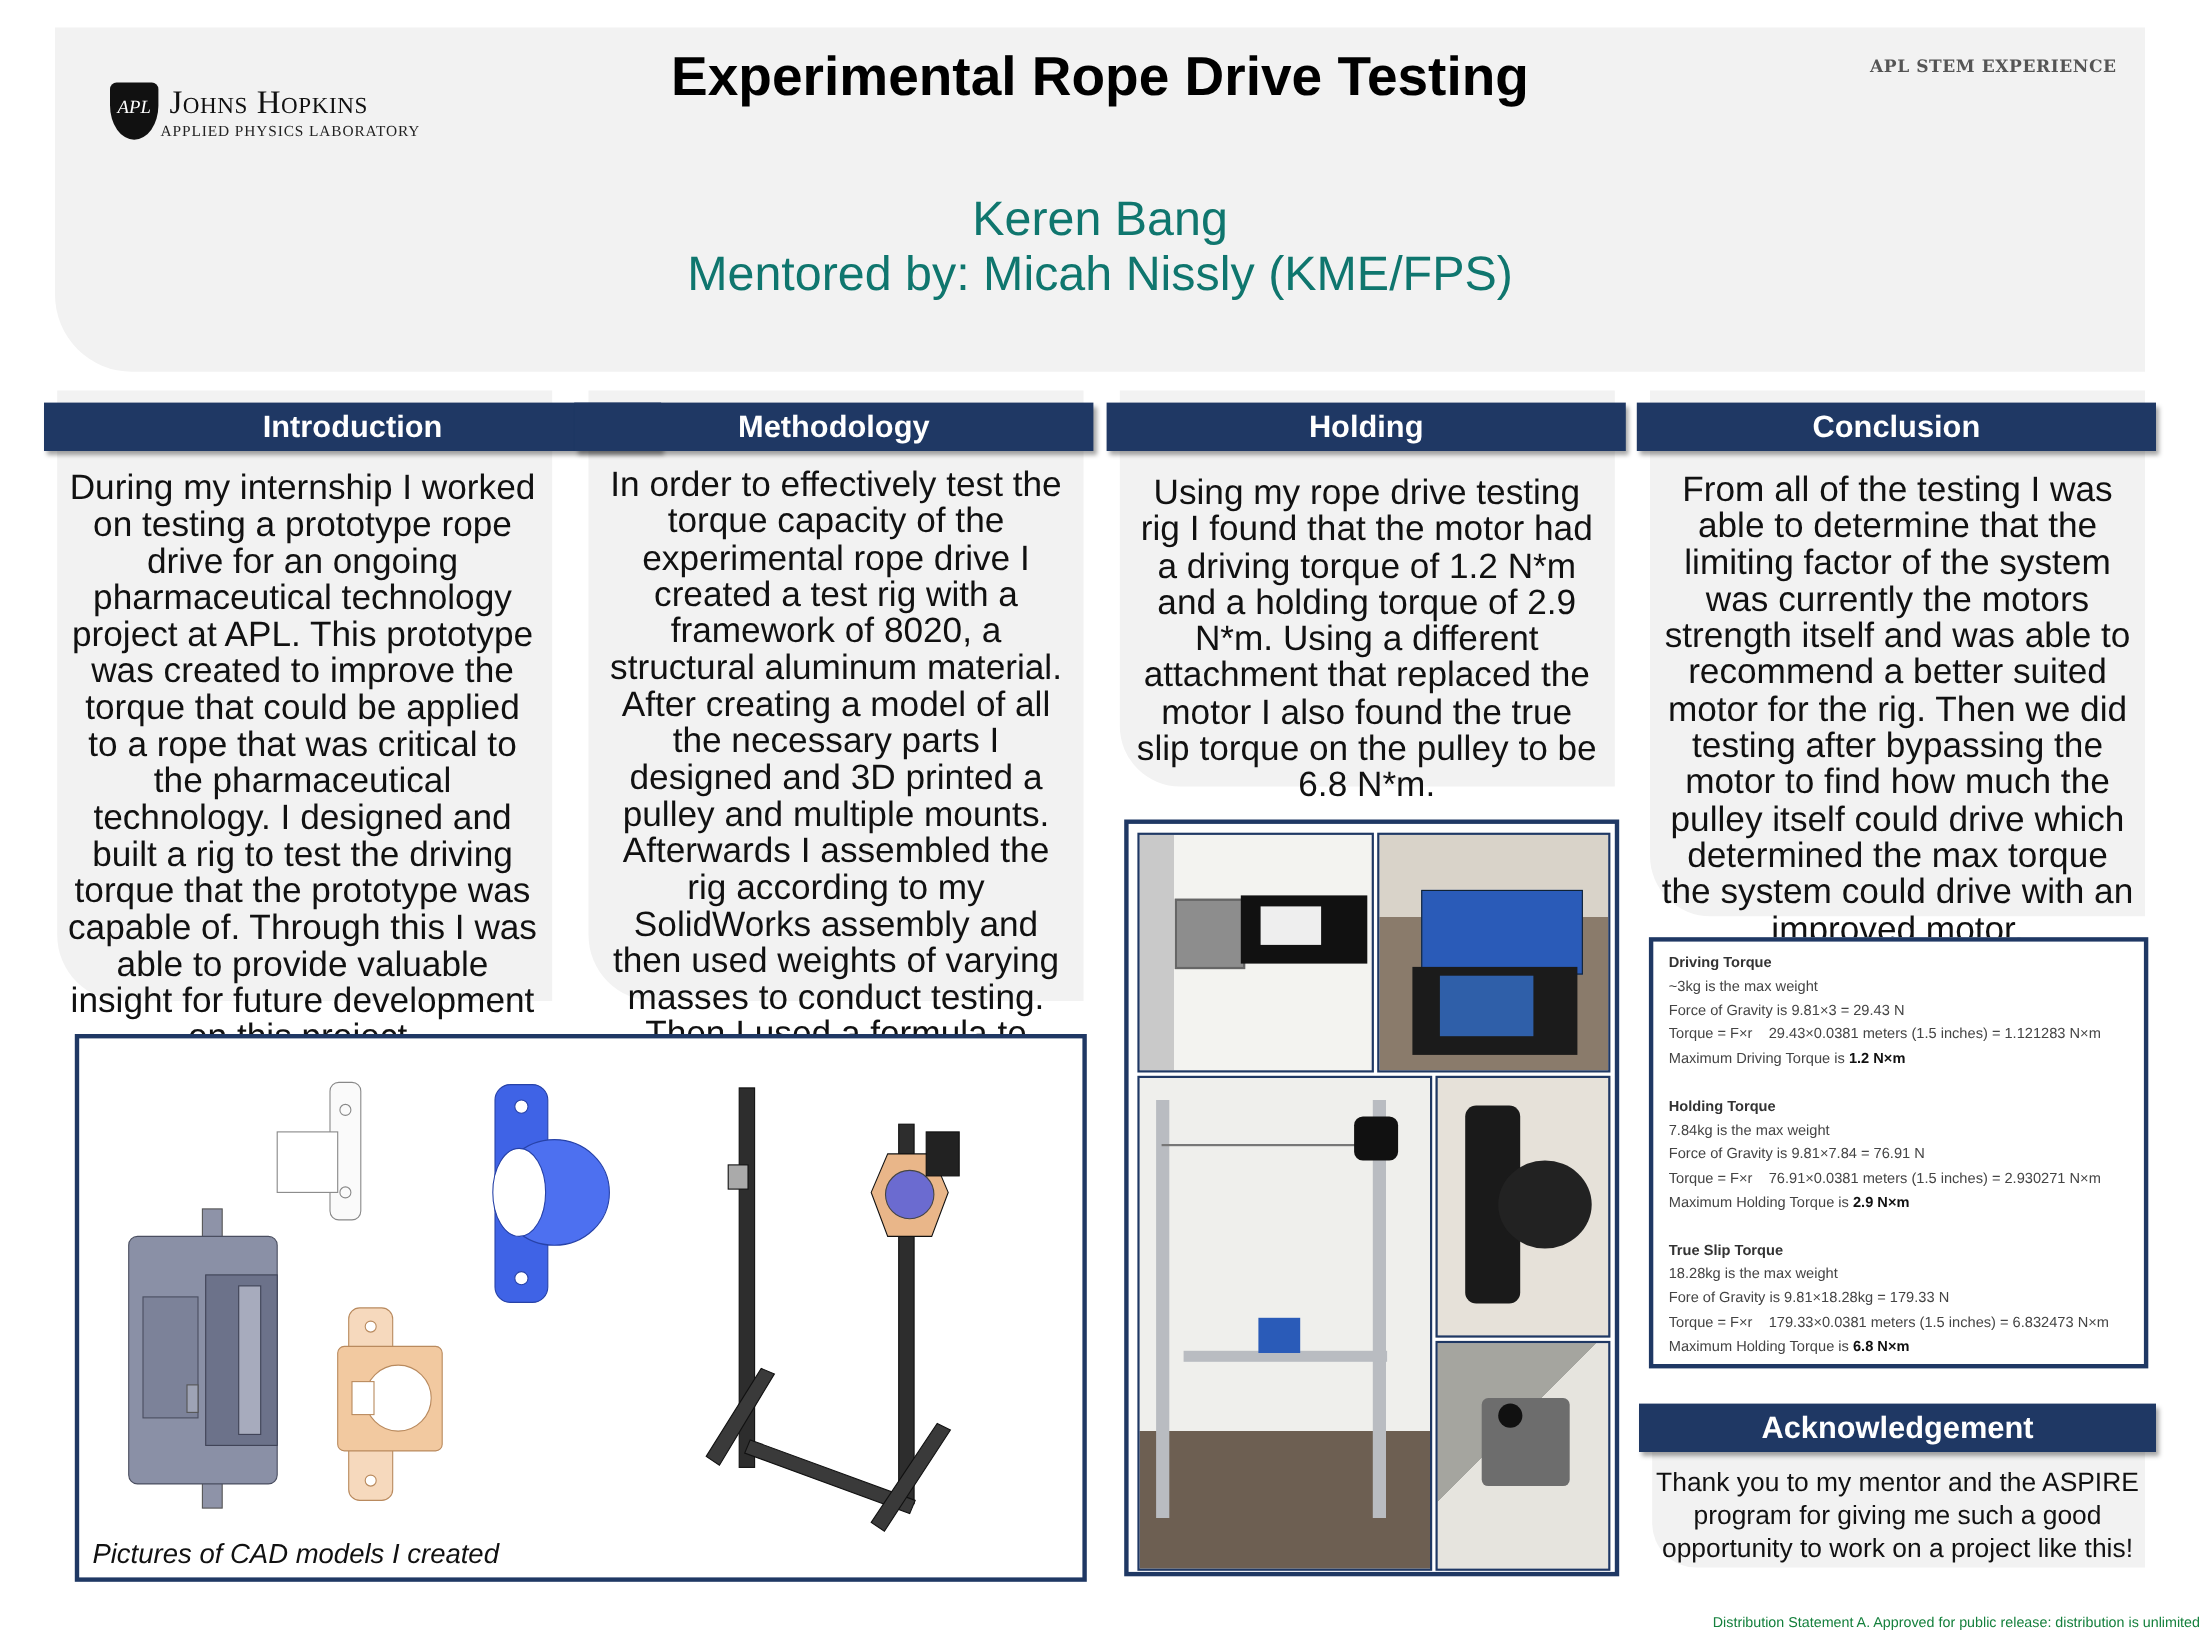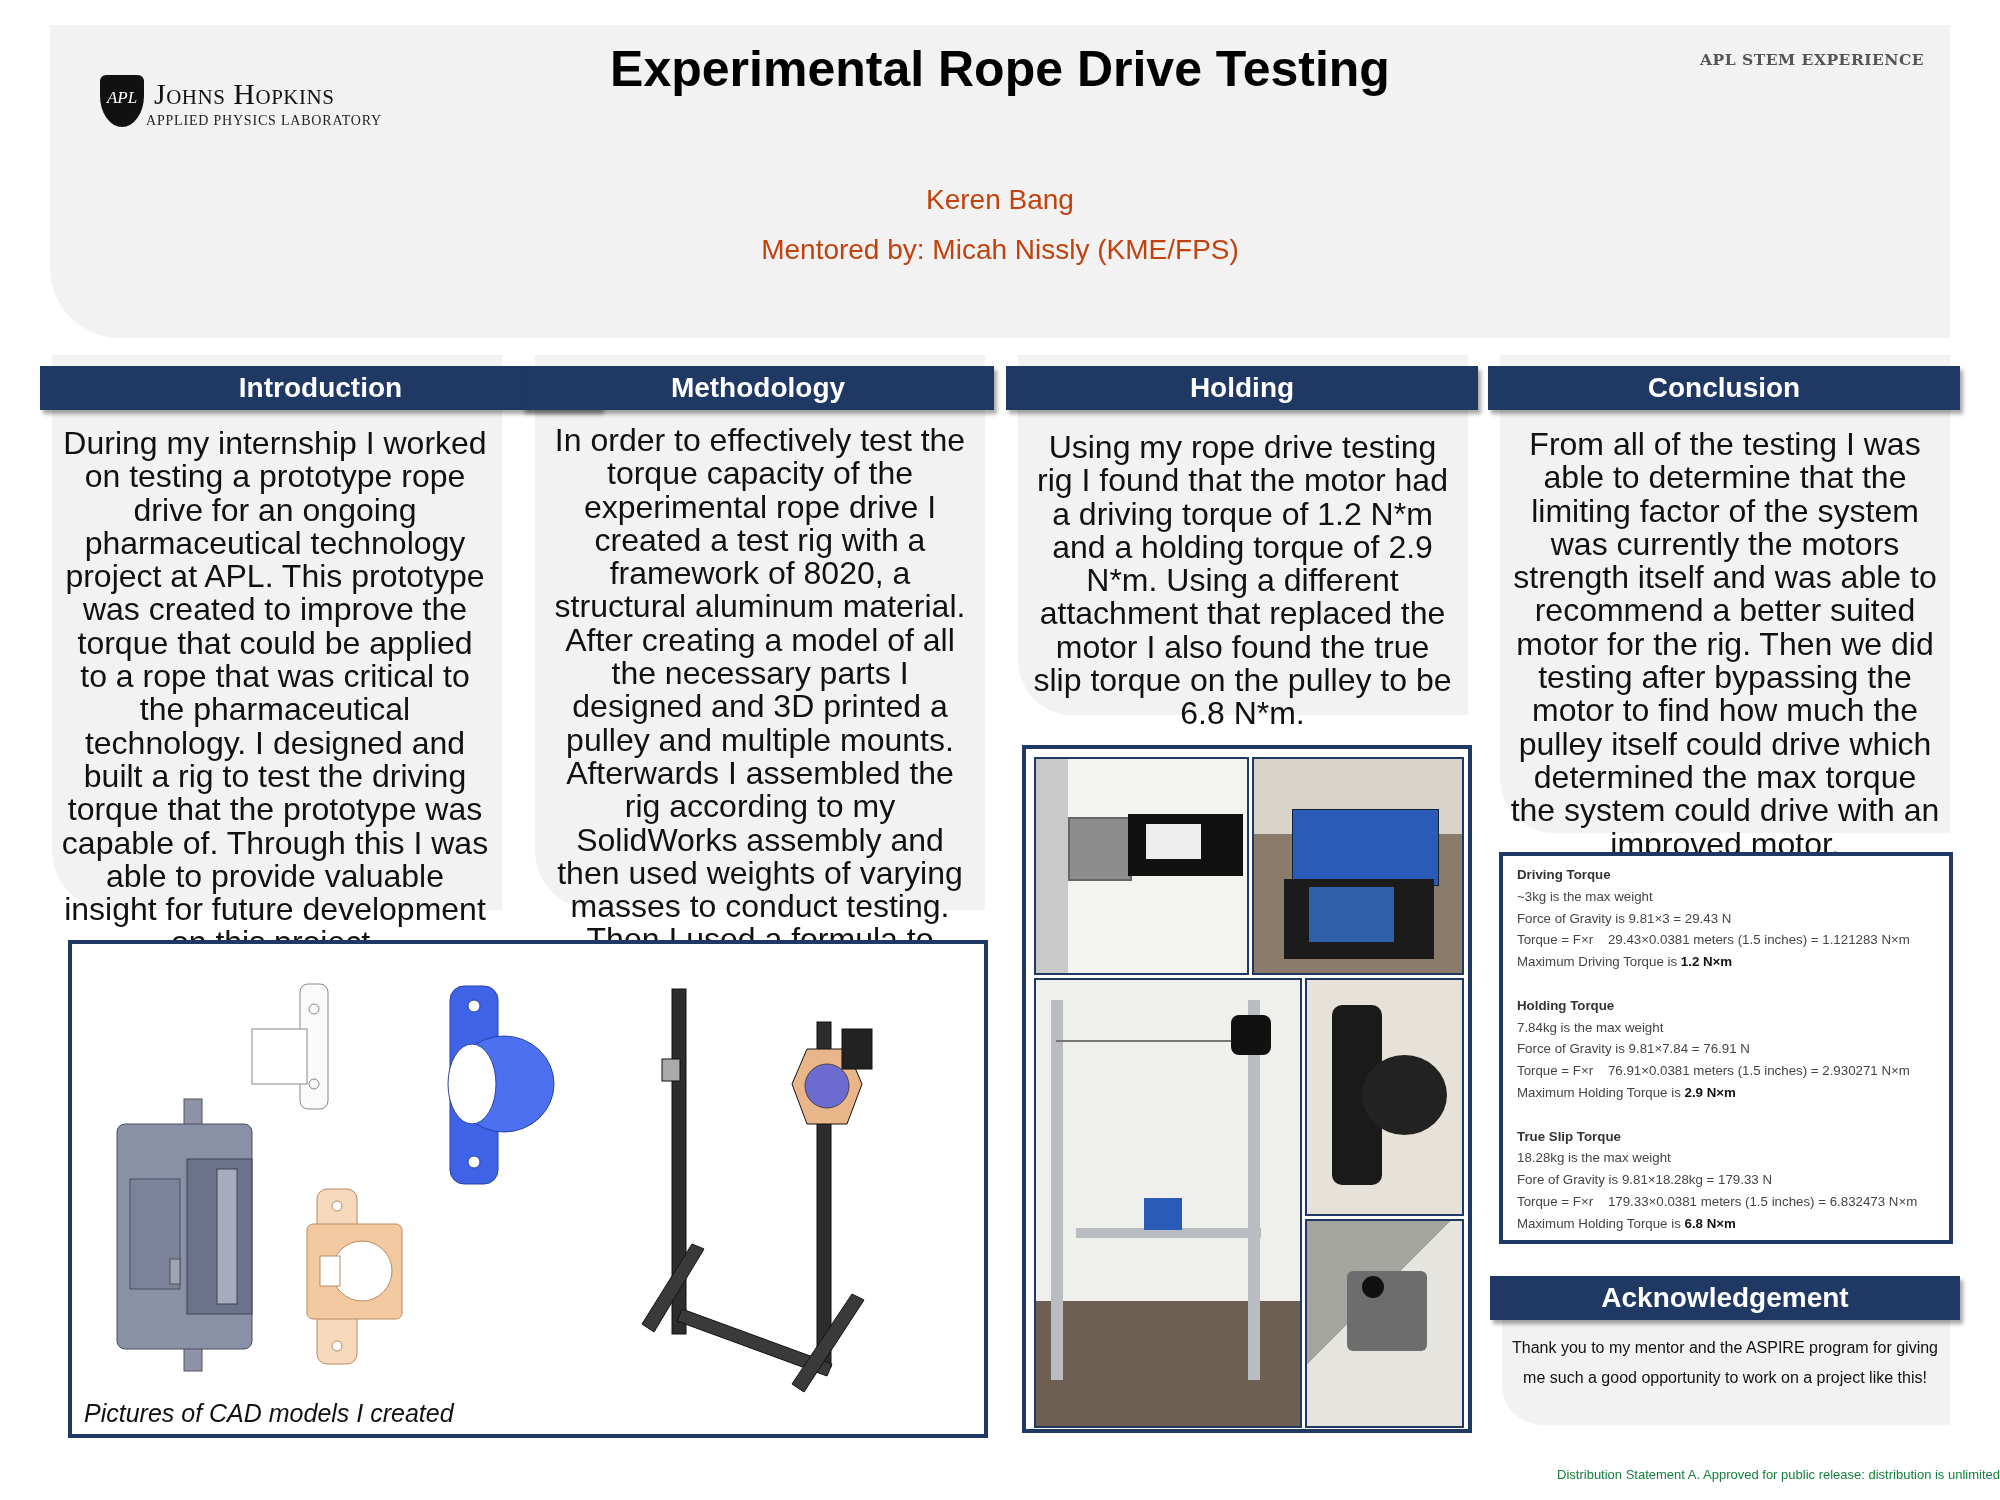--- a/index.html
+++ b/index.html
@@ -38,21 +38,21 @@
   }
   .aspire-sub {
     font-family: "DejaVu Serif", serif; font-weight: bold; font-size: 15.5px; color: #555; letter-spacing: 0.5px; margin-top: 2px; white-space: nowrap;
   }
   .title {
     left: 500px; top: 40px; width: 1000px; text-align: center;
     font-size: 50px; font-weight: bold; color: #000;
   }
   .author {
     left: 500px; top: 175px; width: 1000px; text-align: center;
-    font-size: 28px; color: #c2410c; line-height: 50px;
+    font-size: 44px; color: #0f766e; line-height: 50px;
   }
 
   .col-bg { background: #f2f2f2; }
   .sec-head {
     background: #1f3864; color: #fff; font-weight: bold; font-size: 28px;
     text-align: center; line-height: 44px; height: 44px;
     box-shadow: 3px 4px 4px rgba(0,0,0,0.35);
   }
   .sec-body {
     font-size: 32px; line-height: 33.3px; text-align: center; color: #111;
@@ -91,21 +91,21 @@
     left: 1499px; top: 852px; width: 454px; height: 392px;
     border: 4px solid #1f3864; background: #fff; box-sizing: border-box;
     padding: 8px 14px; font-size: 13.3px; line-height: 21.8px; color: #444;
   }
   .calc-box .ct { font-weight: bold; color: #333; }
   .calc-box .gap { height: 21.8px; }
   .calc-box b { color: #111; }
 
   .ack-bg { left: 1502px; top: 1290px; width: 448px; height: 135px; border-bottom-left-radius: 40px; }
   .h-ack  { left: 1490px; top: 1276px; width: 470px; }
-  .b-ack  { left: 1505px; top: 1333px; width: 440px; font-size: 16px; line-height: 30px; }
+  .b-ack  { left: 1505px; top: 1333px; width: 440px; font-size: 24px; line-height: 30px; }
 
   .dist {
     left: 1500px; top: 1467px; width: 500px; text-align: right; font-size: 13px; color: #15803d; white-space: nowrap;
   }
 </style>
 </head>
 <body>
 
 <div class="abs header-panel"></div>
 

